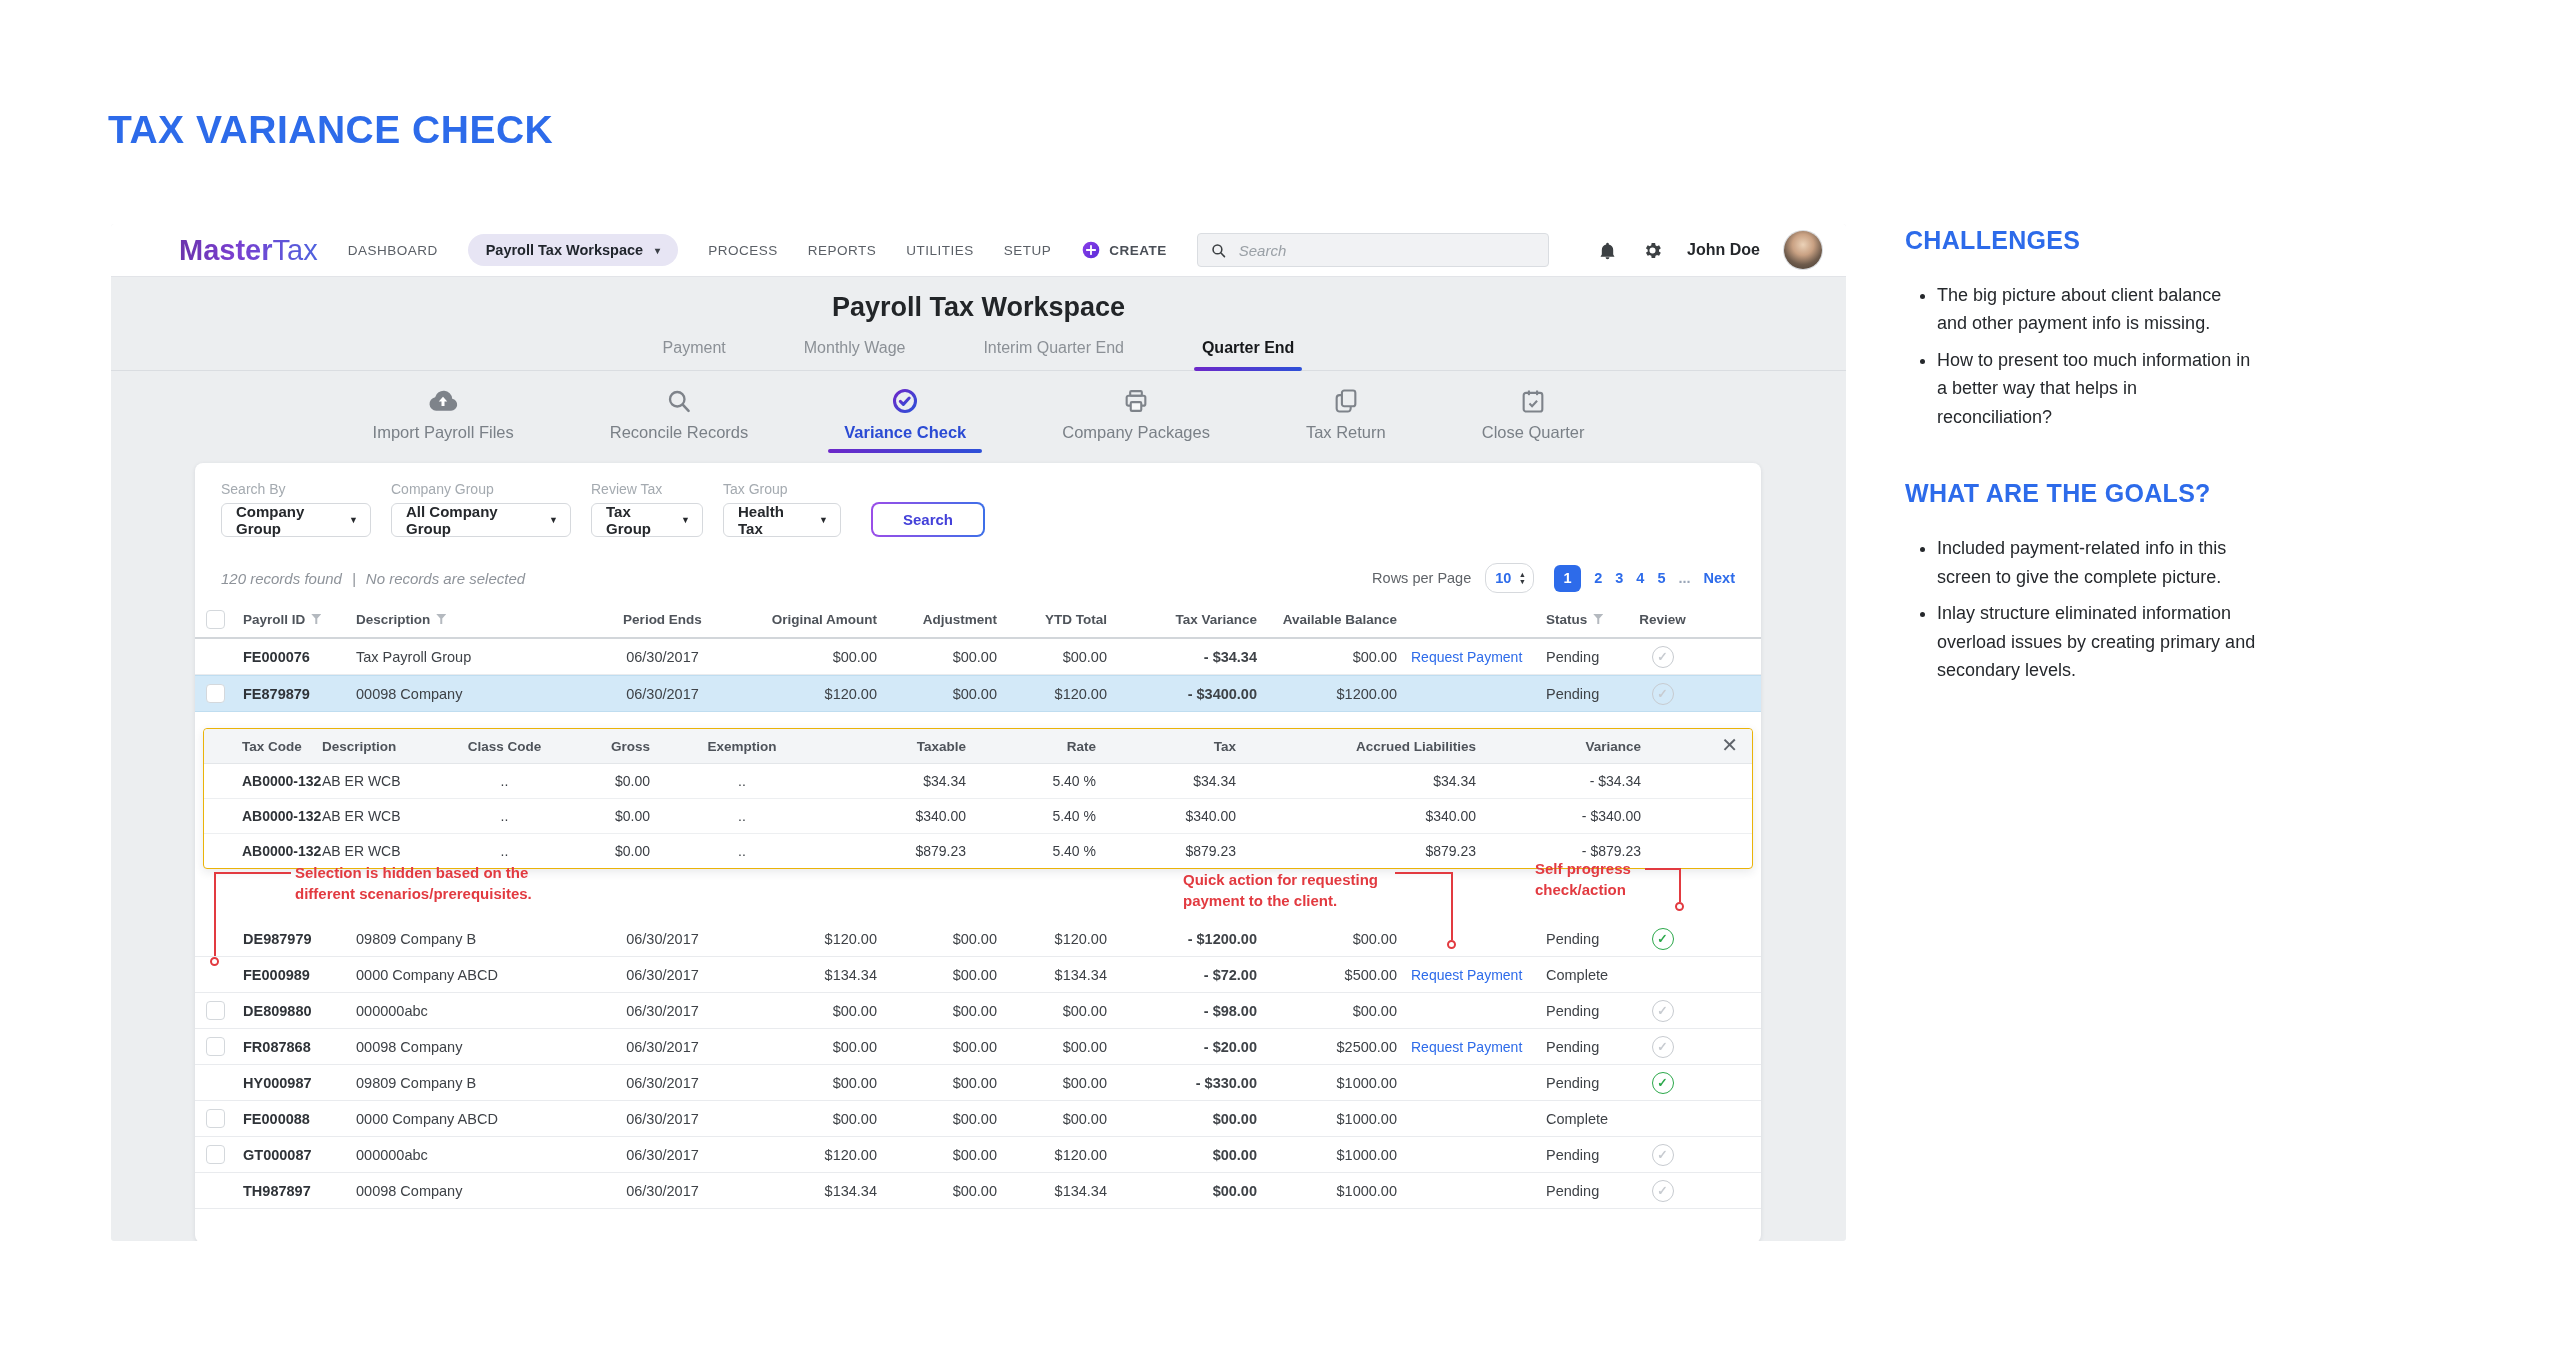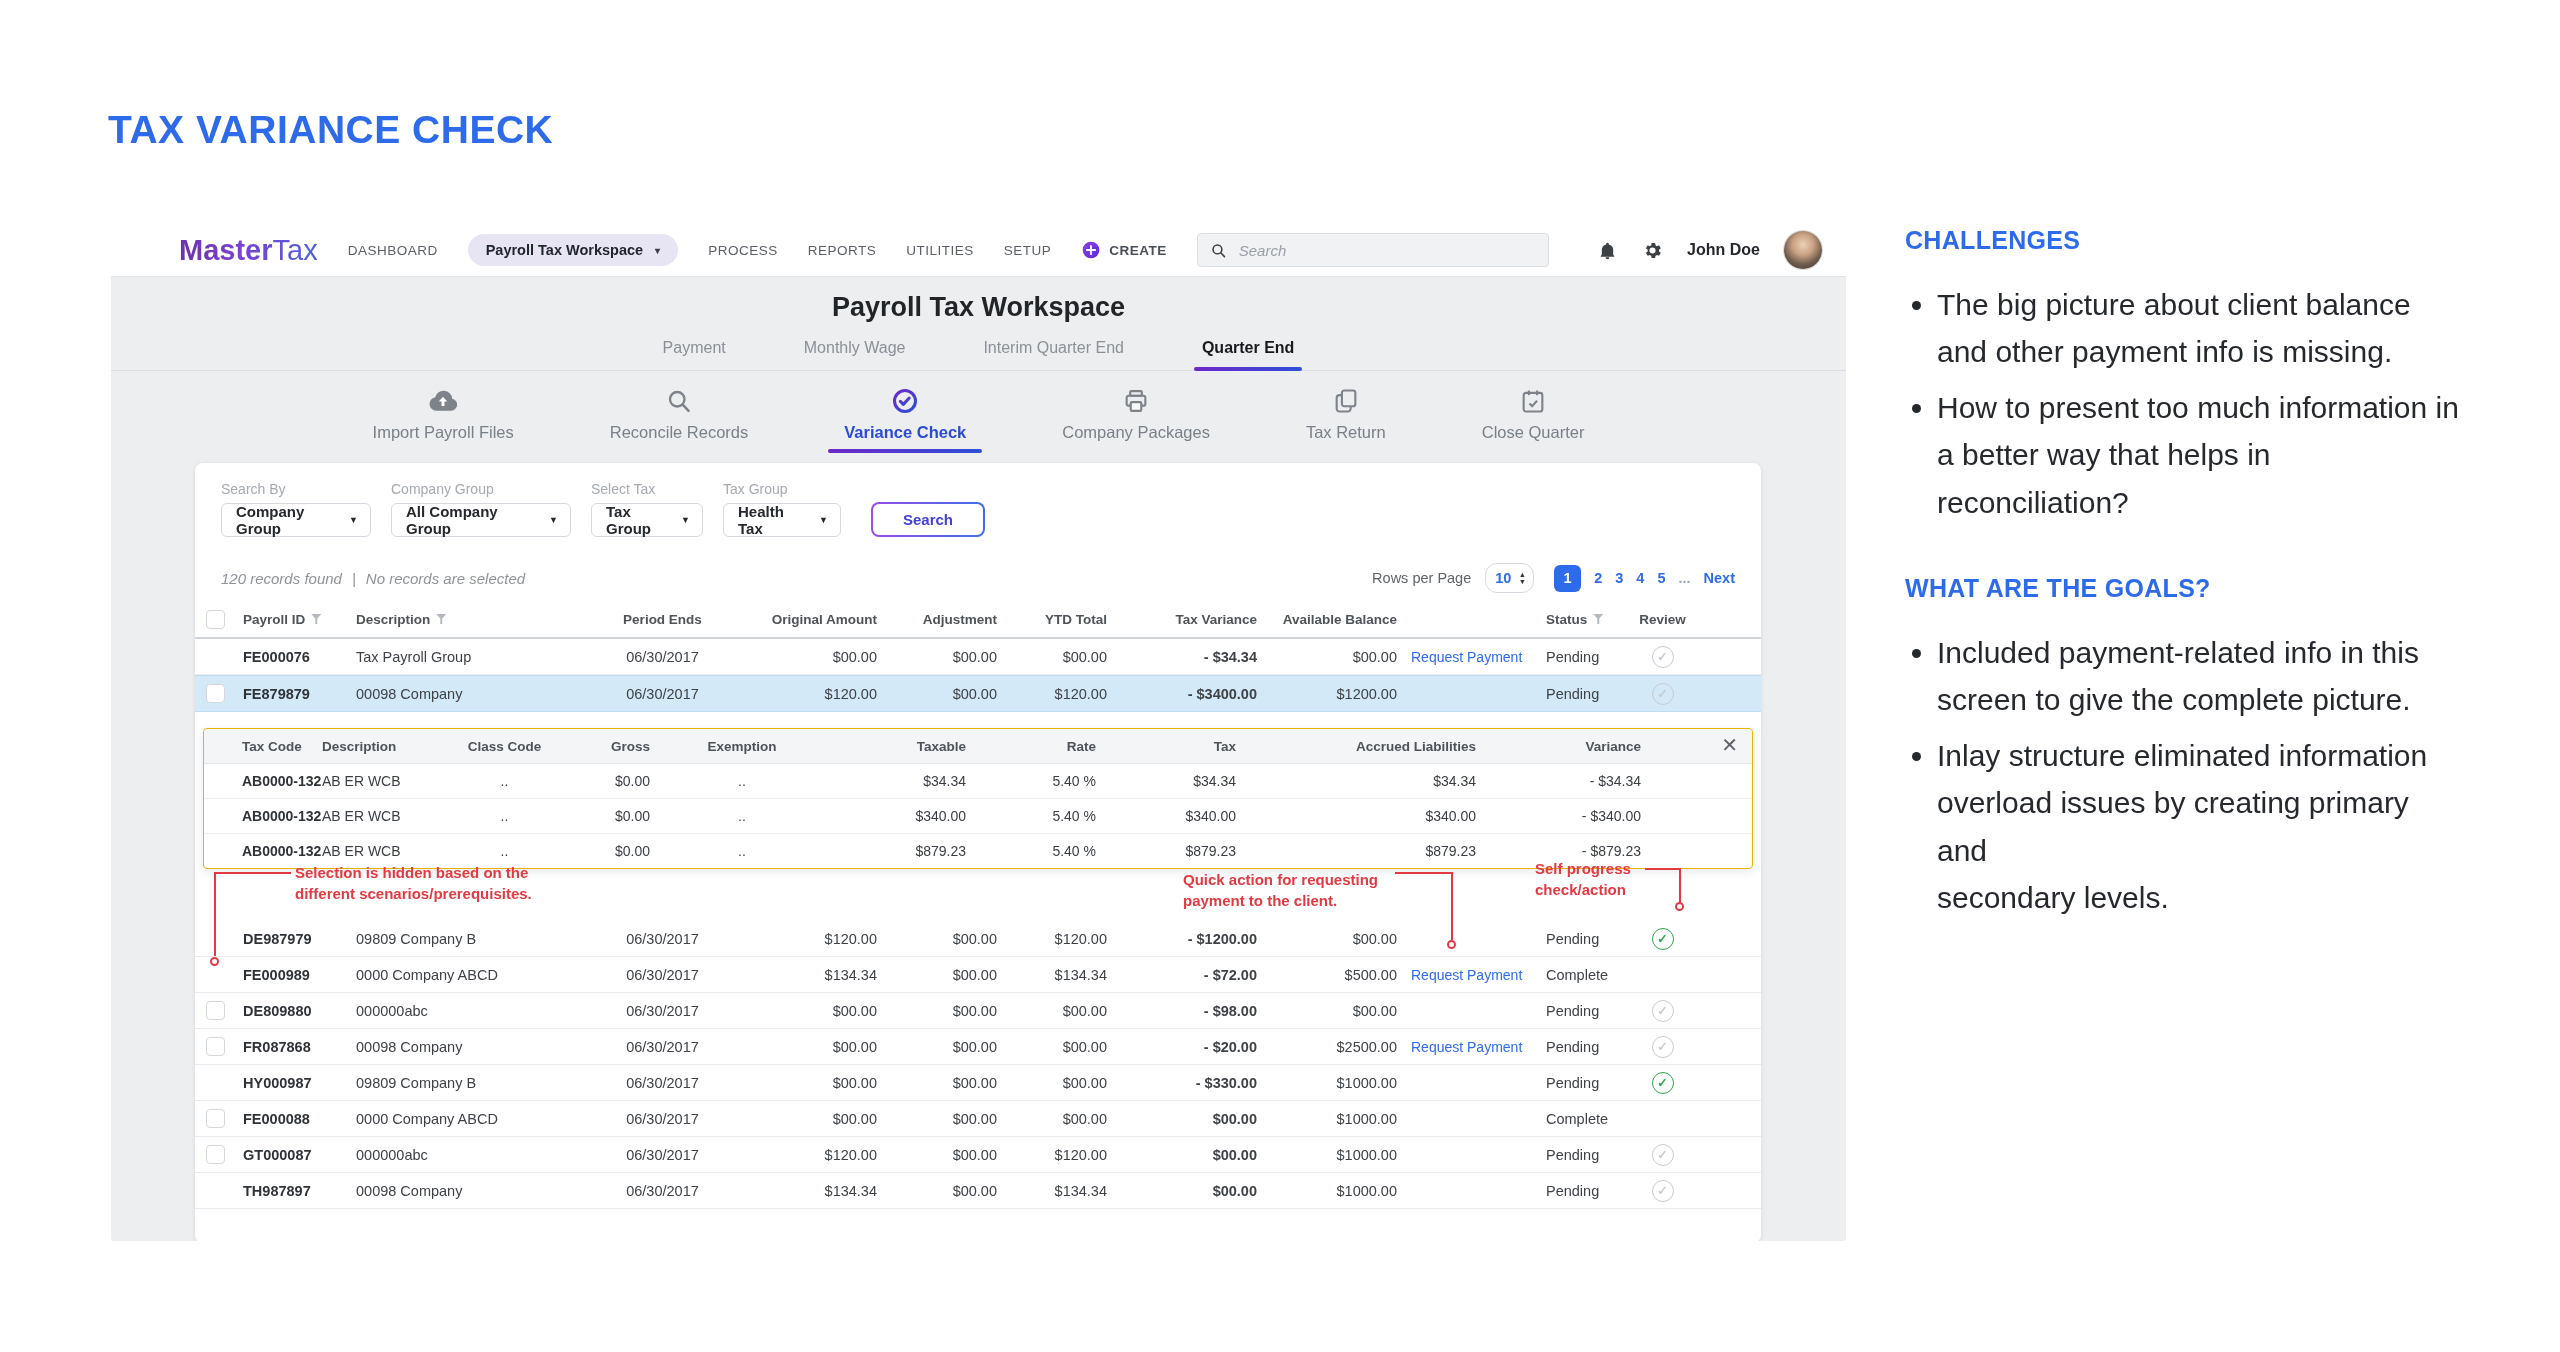--- a/index.html
+++ b/index.html
@@ -98,21 +98,21 @@
 
   
   .ann-layer{position:absolute;inset:0;pointer-events:none;z-index:6;}
   .ann-text{position:absolute;color:#E23A40;font-size:15px;font-weight:600;line-height:1.38;}
   .ann-line{position:absolute;background:#E23A40;}
   .ann-circle{position:absolute;width:9px;height:9px;border:2px solid #E23A40;border-radius:50%;background:transparent;box-sizing:border-box;}
 
   
   .sidebar{position:absolute;left:1905px;top:226px;width:560px;}
   .sb-heading{color:#2D6BEA;font-size:25px;font-weight:700;letter-spacing:.3px;}
-  .sb-list{margin:26px 0 0;padding-left:32px;color:#25282C;font-size:30px;line-height:1.58;}
+  .sb-list{margin:26px 0 0;padding-left:32px;color:#25282C;font-size:18px;line-height:1.58;}
   .sb-list li{margin-bottom:8px;white-space:pre-line;}
   .sb-section + .sb-section{margin-top:48px;}
 </style>
 </head>
 <body>
 
 <div class="page-title">TAX VARIANCE CHECK</div>
 
 <div class="app">
   <div class="navbar">
@@ -251,21 +251,21 @@
           </div>
         </div>
         <div class="fgroup">
           <div class="flabel">Company Group</div>
           <div class="fselect" style="width: 180px;">
             <span>All Company Group</span>
             <span class="caret">▼</span>
           </div>
         </div>
         <div class="fgroup">
-          <div class="flabel">Select Tax</div>
+          <div class="flabel">Review Tax</div>
           <div class="fselect" style="width: 112px;">
             <span>Tax Group</span>
             <span class="caret">▼</span>
           </div>
         </div>
         <div class="fgroup">
           <div class="flabel">Tax Group</div>
           <div class="fselect" style="width: 118px;">
             <span>Health Tax</span>
             <span class="caret">▼</span>

